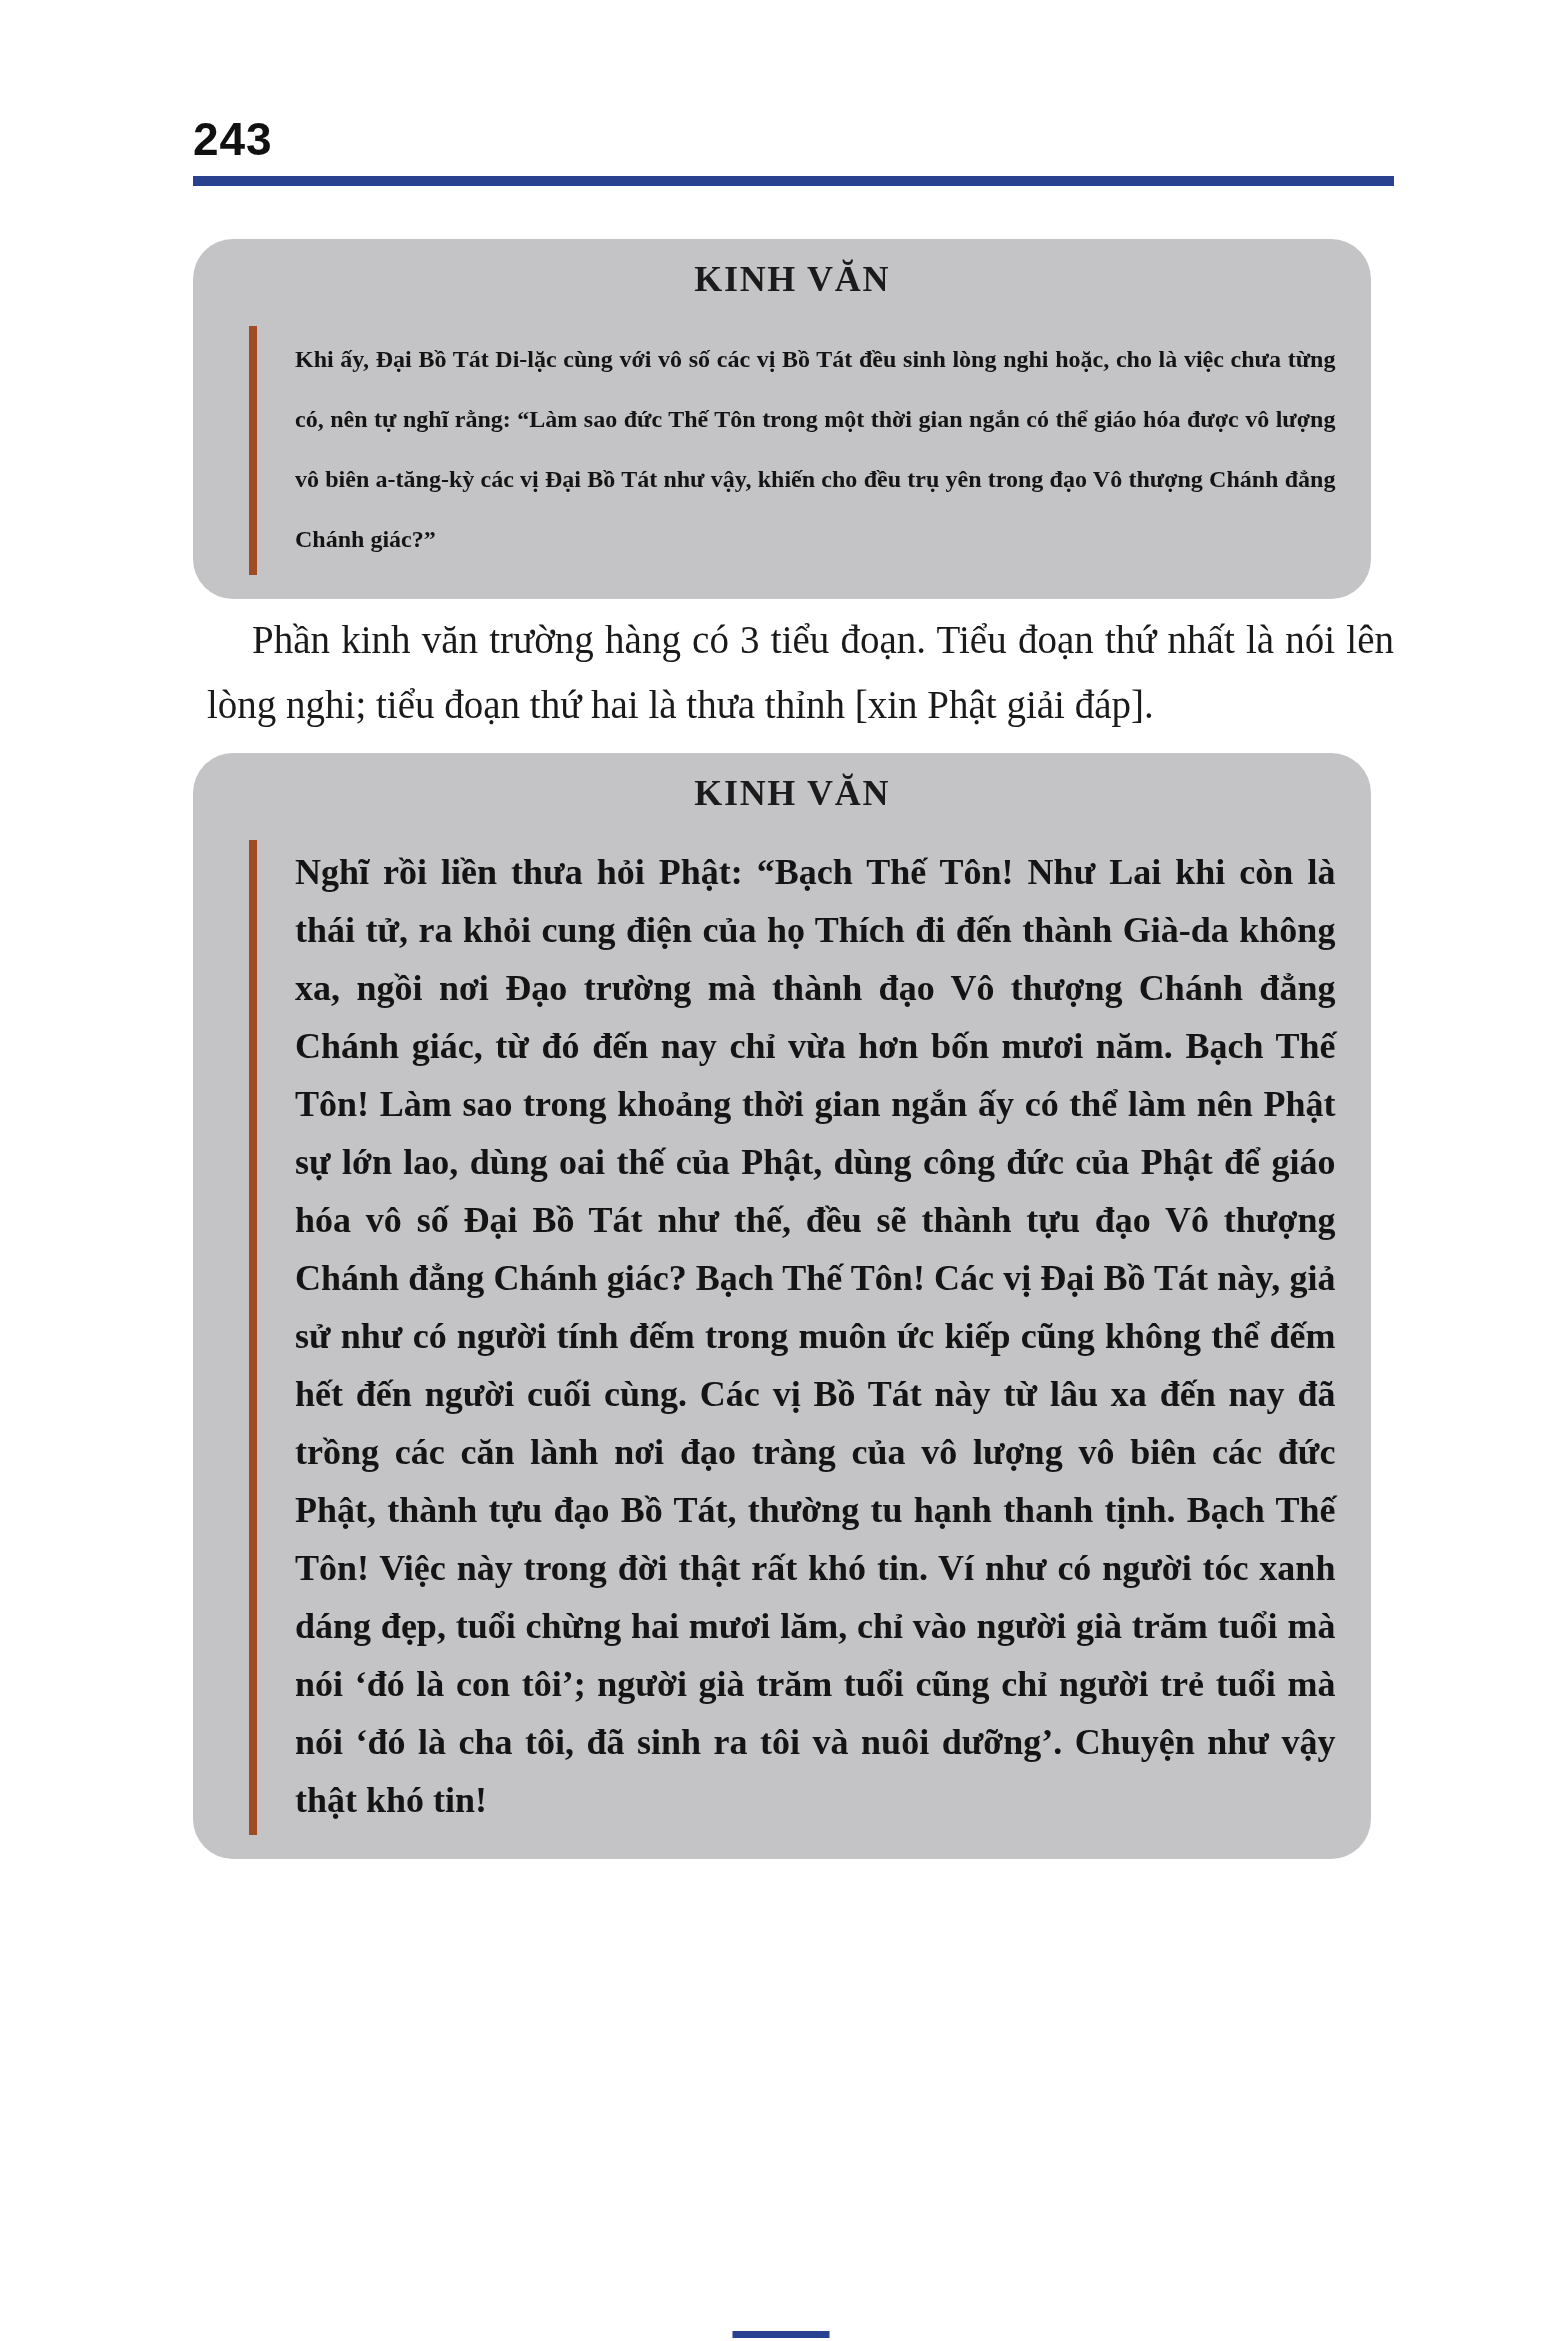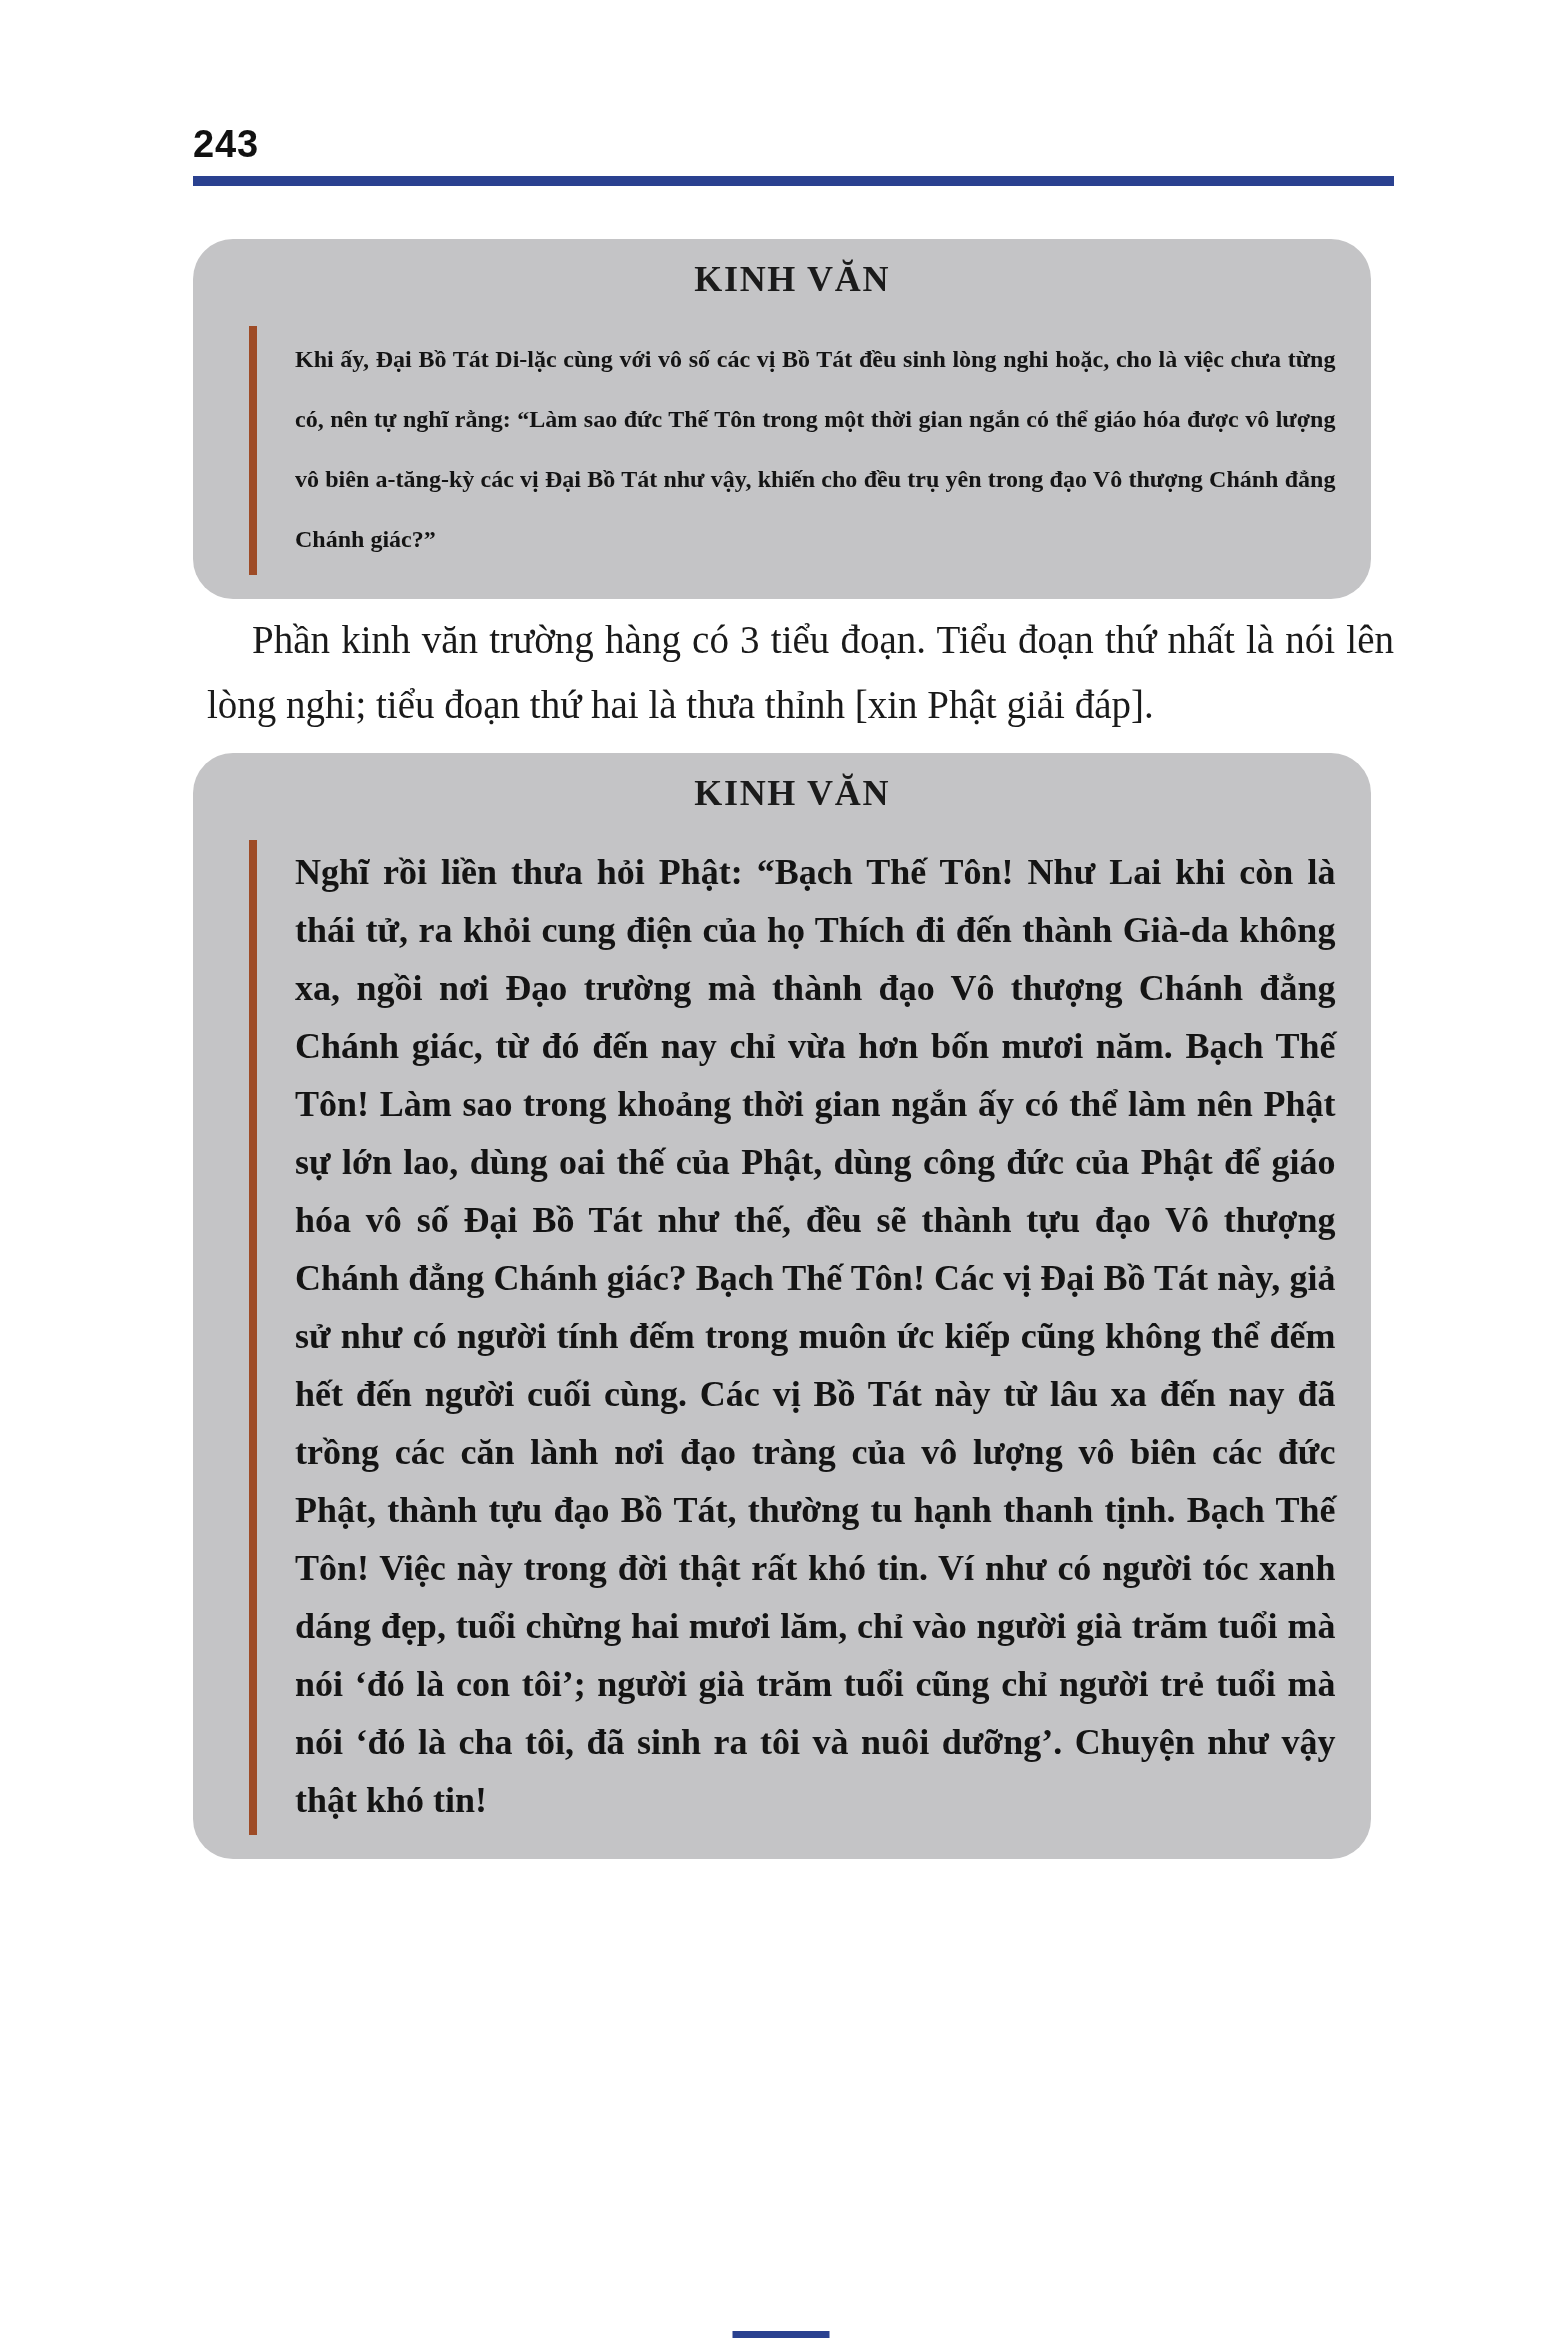--- a/index.html
+++ b/index.html
@@ -25,21 +25,21 @@
     font-family: "Liberation Sans", sans-serif;
     font-weight: 700;
     font-size: 29px;
     letter-spacing: -0.4px;
     color: #A24E2B;
     text-transform: uppercase;
   }
   .page-number {
     font-family: "Liberation Sans", sans-serif;
     font-weight: 700;
-    font-size: 38px;
+    font-size: 46px;
     letter-spacing: 0.9px;
     color: #111111;
   }
   .header-rule {
     margin-top: 10.4px;
     height: 9.5px;
     background: #2A4190;
   }
   
   .kinhvan-box {

